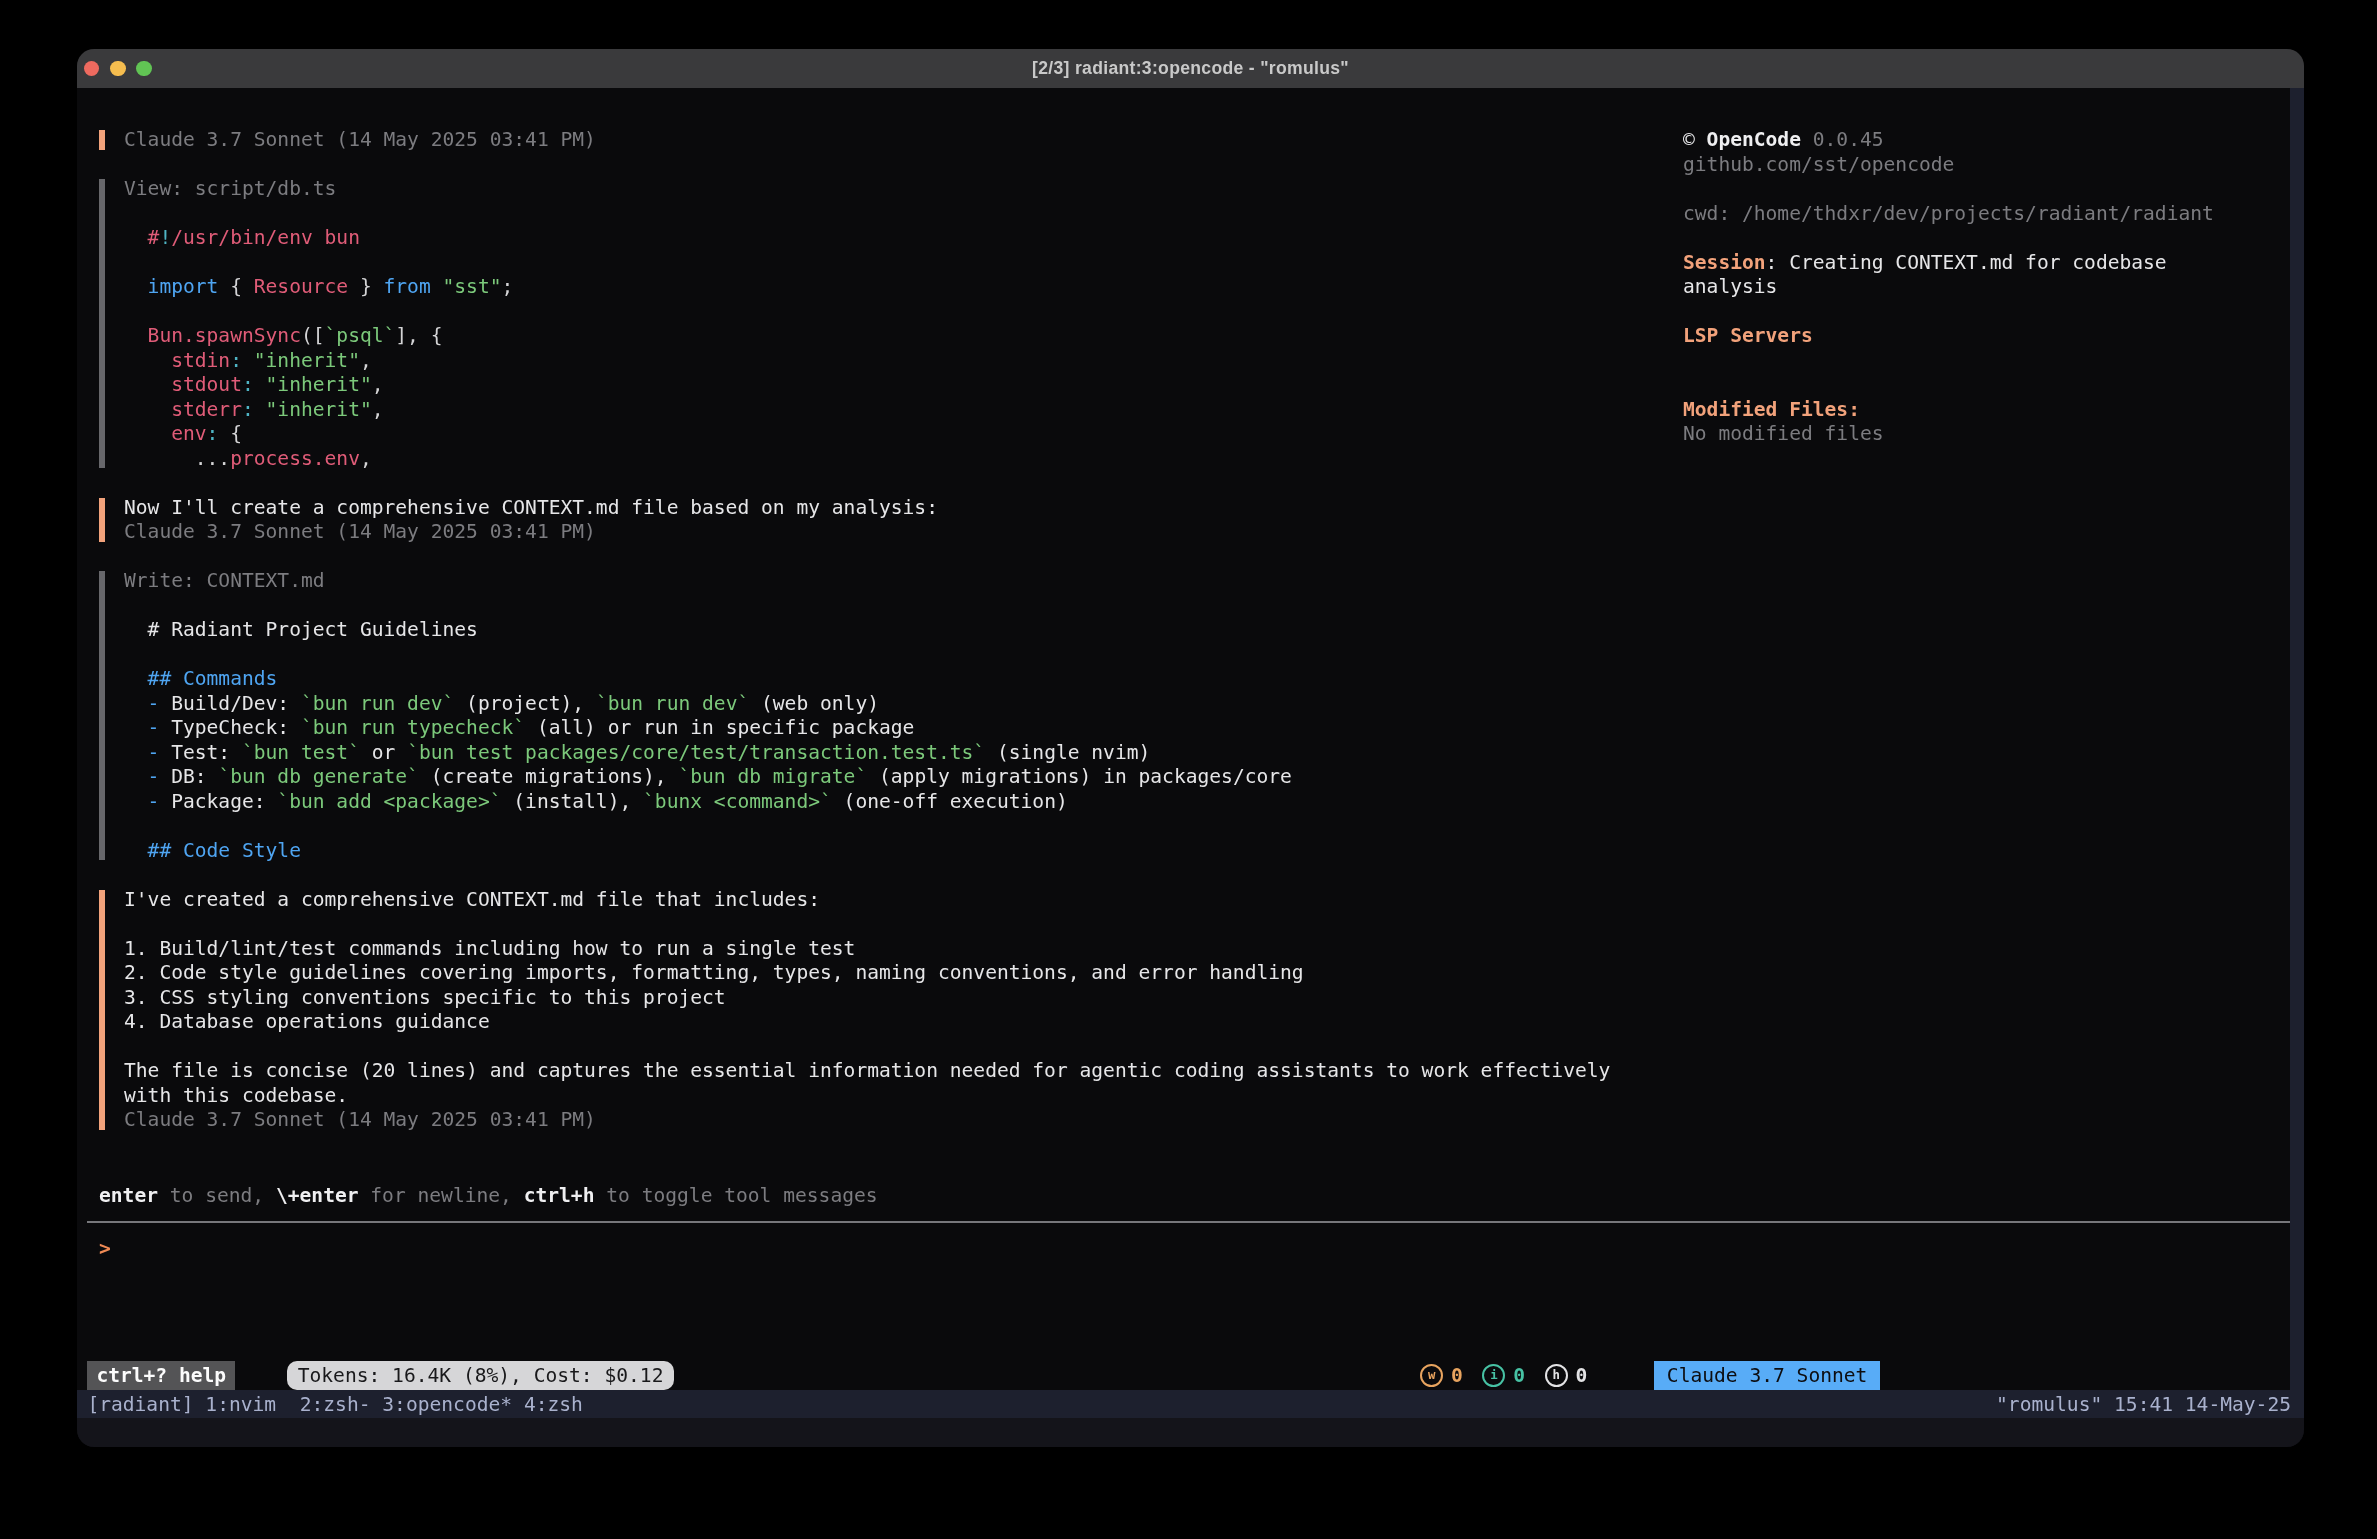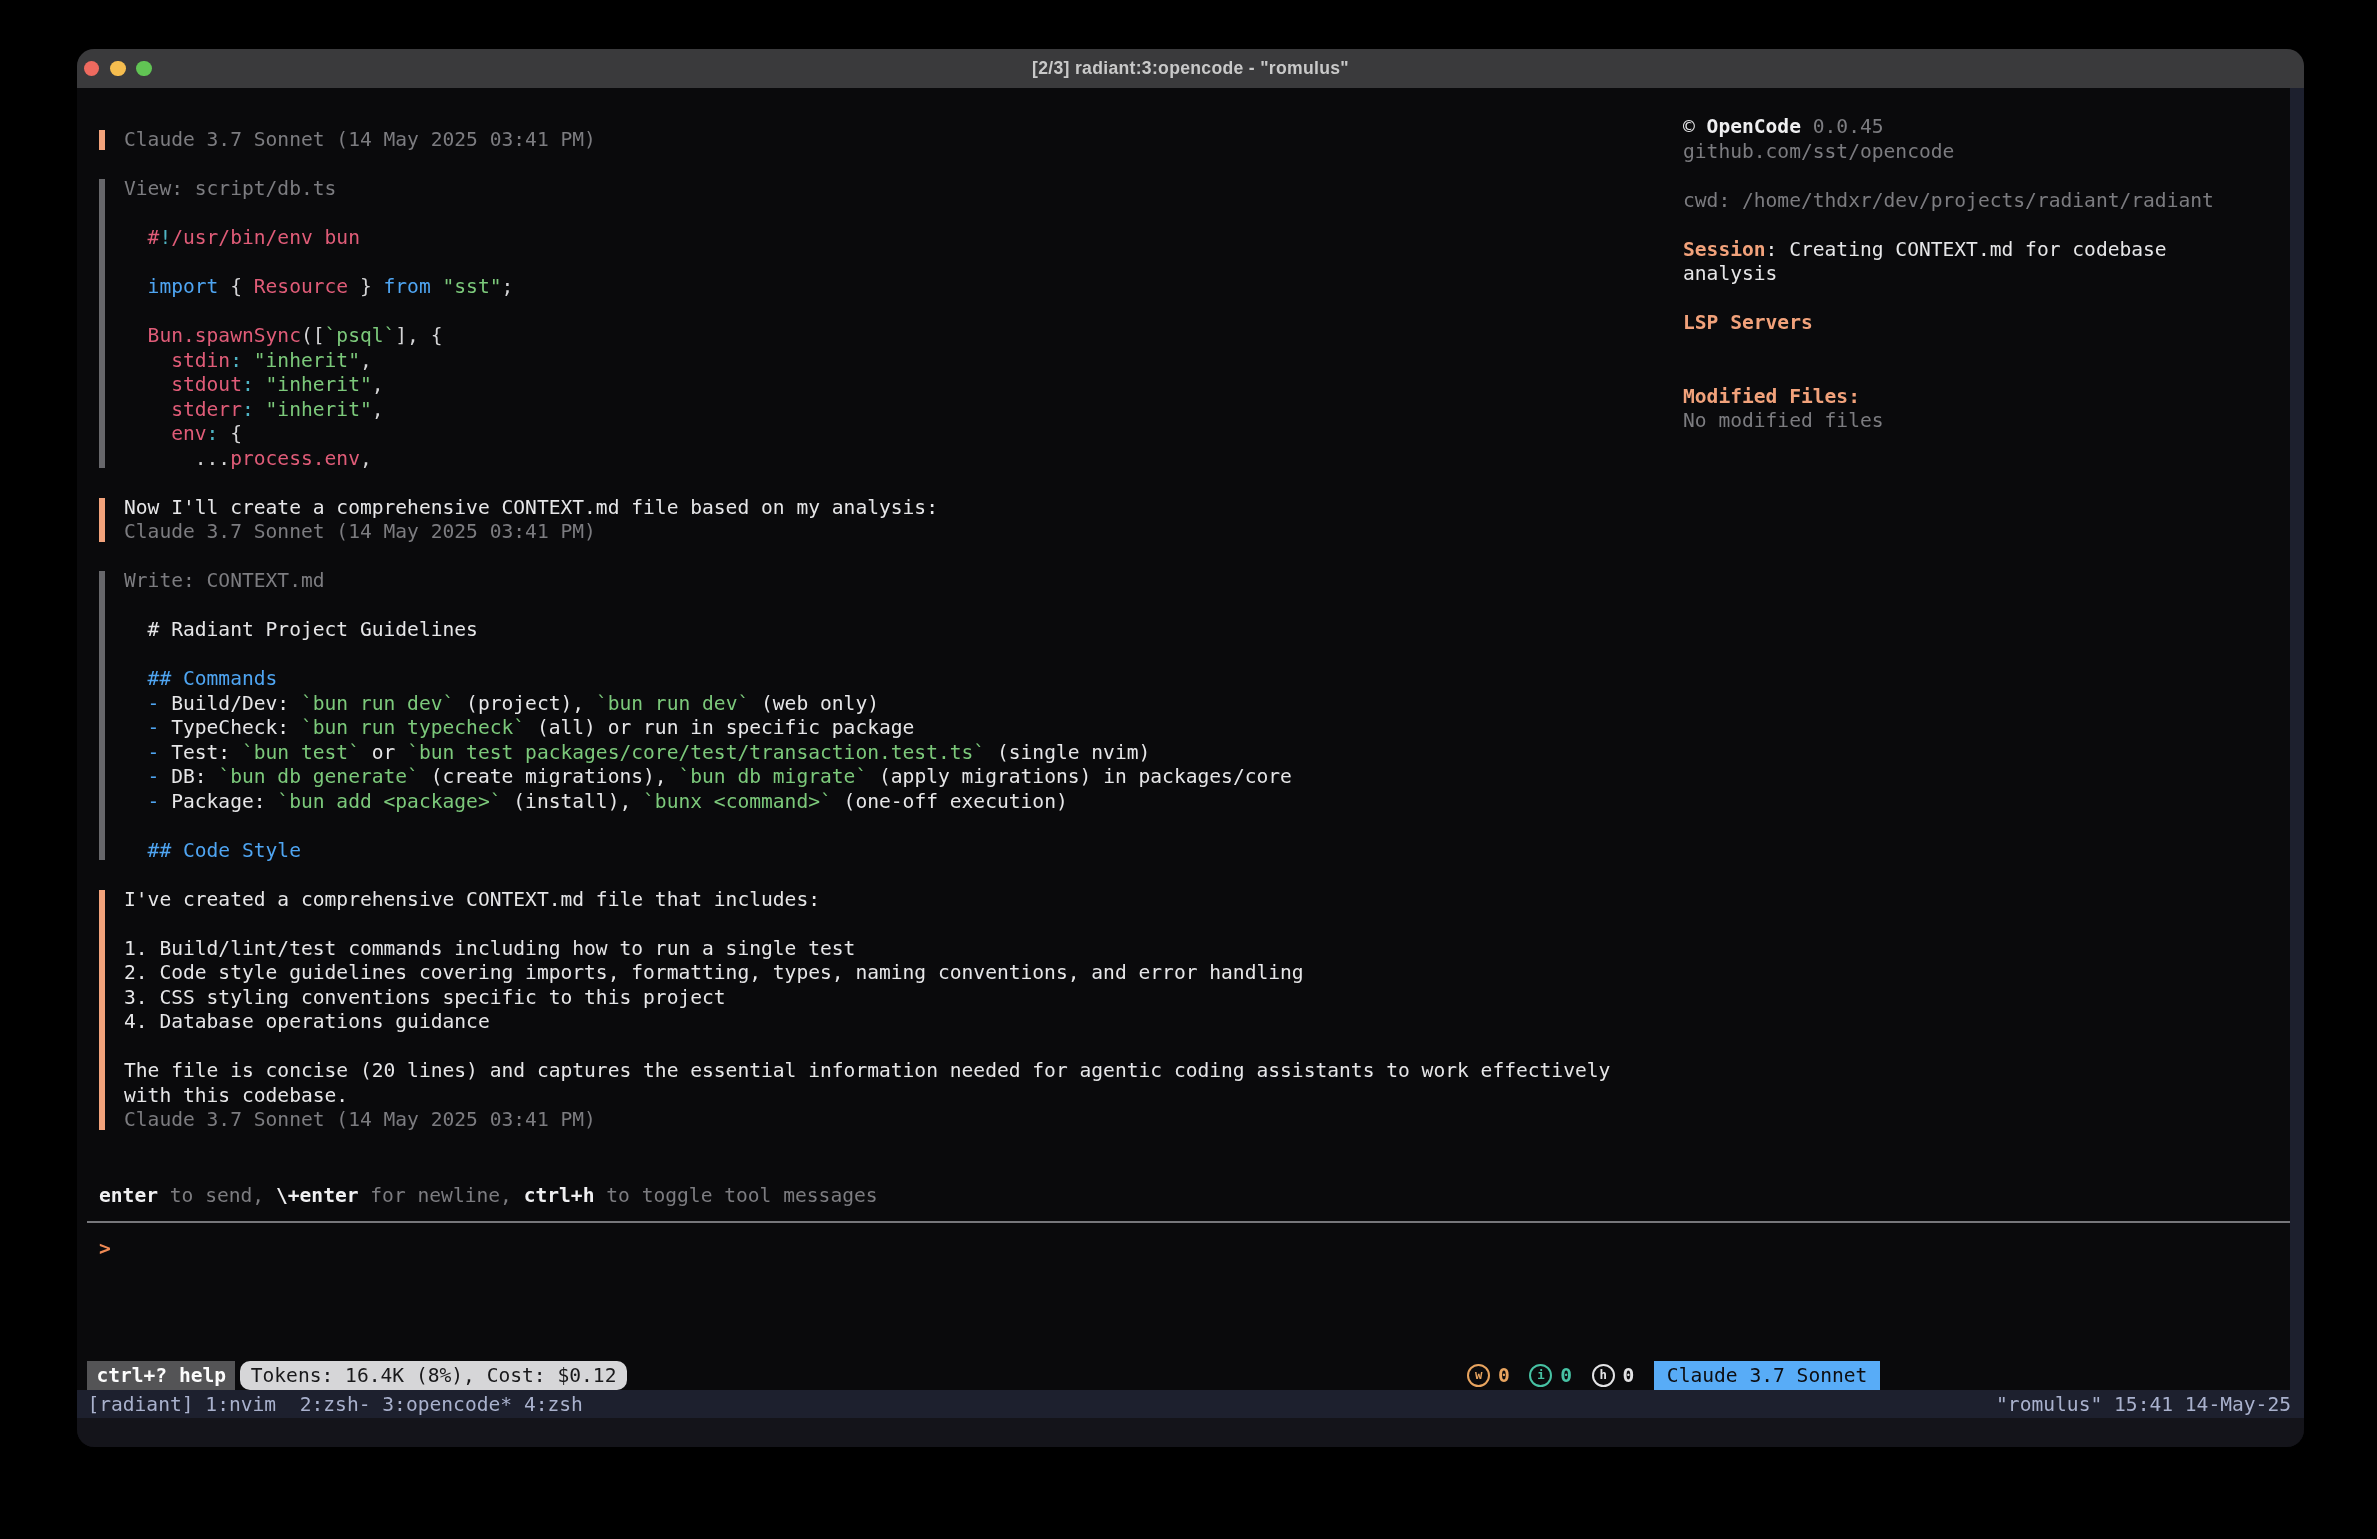--- a/index.html
+++ b/index.html
@@ -26,29 +26,29 @@
   .seg-txt{color:#e6e6e8;}
   .seg-dim{color:#7c7c80;}
   .seg-pink{color:#e05c78;}
   .seg-blue{color:#4fa5f2;}
   .seg-green{color:#7cc97b;}
   .seg-cyan{color:#4fb5c5;}
   .seg-punct{color:#d4d4d6;}
   .seg-ob{color:#f2a27b;font-weight:bold;}
   .seg-bw{color:#efeff1;font-weight:bold;}
 
-  .sidebar{position:absolute;left:1606px;top:66px;width:607px;}
+  .sidebar{position:absolute;left:1606px;top:79px;width:607px;}
 
   .hintbar{position:absolute;left:22px;top:1135px;}
   .divider{position:absolute;left:10.4px;top:1172px;width:2203px;height:2px;background:#77777b;}
   .promptline{position:absolute;left:22px;top:1188px;display:flex;width:1501px;}
   .prompt-sym{color:#ef8a55;font-weight:bold;}
   .prompt-input{flex:1;height:24.5px;}
 
-  .statusrow{position:absolute;left:10.4px;top:1312px;width:1793px;height:29px;display:flex;align-items:center;font:19.6px/29px "DejaVu Sans Mono",monospace;}
+  .statusrow{position:absolute;left:10.4px;top:1312px;width:1793px;height:29px;display:flex;align-items:center;font:19.6px/29px "DejaVu Sans Mono",monospace;gap:47px;}
   .chip{height:29px;line-height:29px;white-space:pre;}
   .chip-help{background:#545456;color:#fcfcfc;font-weight:bold;padding:0 9px;}
   .chip-tokens{background:#d6d6d8;color:#19191b;padding:0 10.4px;margin-left:5.2px;border-radius:10px;}
   .statusspacer{flex:1;}
   .diags{display:flex;align-items:center;gap:19.6px;margin-right:19.6px;}
   .diag{display:inline-flex;align-items:center;gap:7.8px;font-weight:bold;}
   .diag-badge{width:19px;height:19px;border:2px solid currentColor;border-radius:50%;display:inline-flex;align-items:center;justify-content:center;font-size:12.4px;line-height:1;}
   .diag-warnings{color:#e8a45f;}
   .diag-info{color:#47c2a4;}
   .diag-hints{color:#e3e3e5;}

